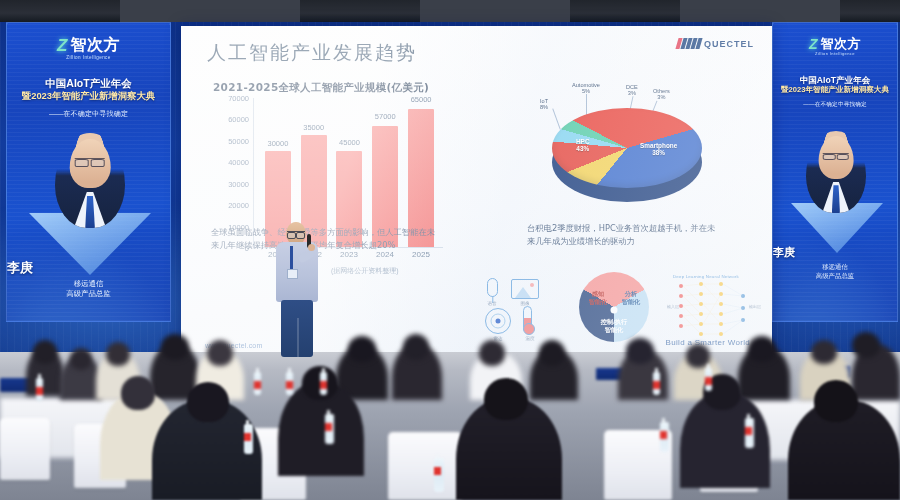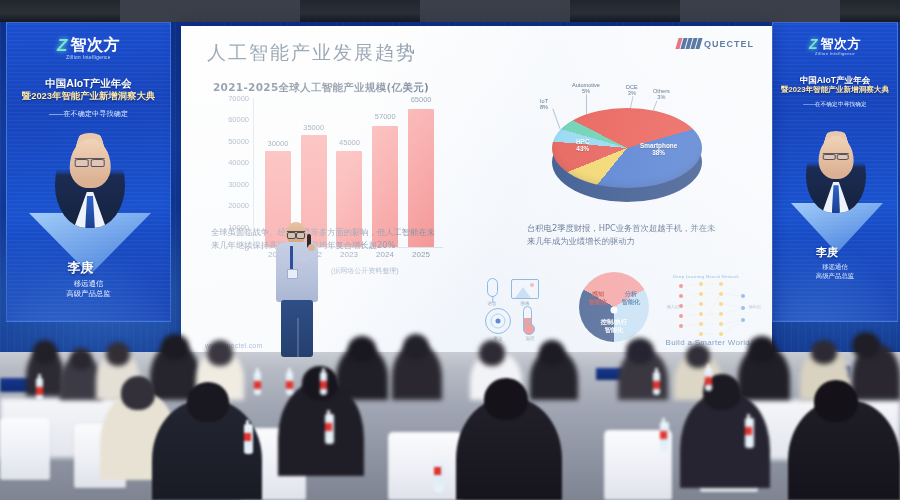--- a/index.html
+++ b/index.html
@@ -127,21 +127,21 @@
     width:46%; height:38%; background:#eef3fb;
     clip-path:polygon(40% 0,60% 0,100% 100%,0 100%);
   }
   .bn-arrow {
     position:absolute; z-index:2;
     background:linear-gradient(160deg, rgba(185,225,255,.85), rgba(120,185,250,.45));
     clip-path:polygon(0 0, 100% 0, 50% 100%);
     filter:blur(.3px);
   }
   .bn-name {
-    position:absolute; left:0; right:16px; text-align:center; color:#ffffff;
+    position:absolute; left:0; right:16px; color:#ffffff;
     font-weight:bold; z-index:4; text-shadow:0 1px 3px rgba(0,20,70,.7);
   }
   .bn-role {
     position:absolute; left:0; right:0; text-align:center; color:#eaf3ff;
     z-index:4; line-height:1.35;
   }
 
   
   .screen {
     position:absolute; left:181px; top:26px; width:591px; height:331px;

